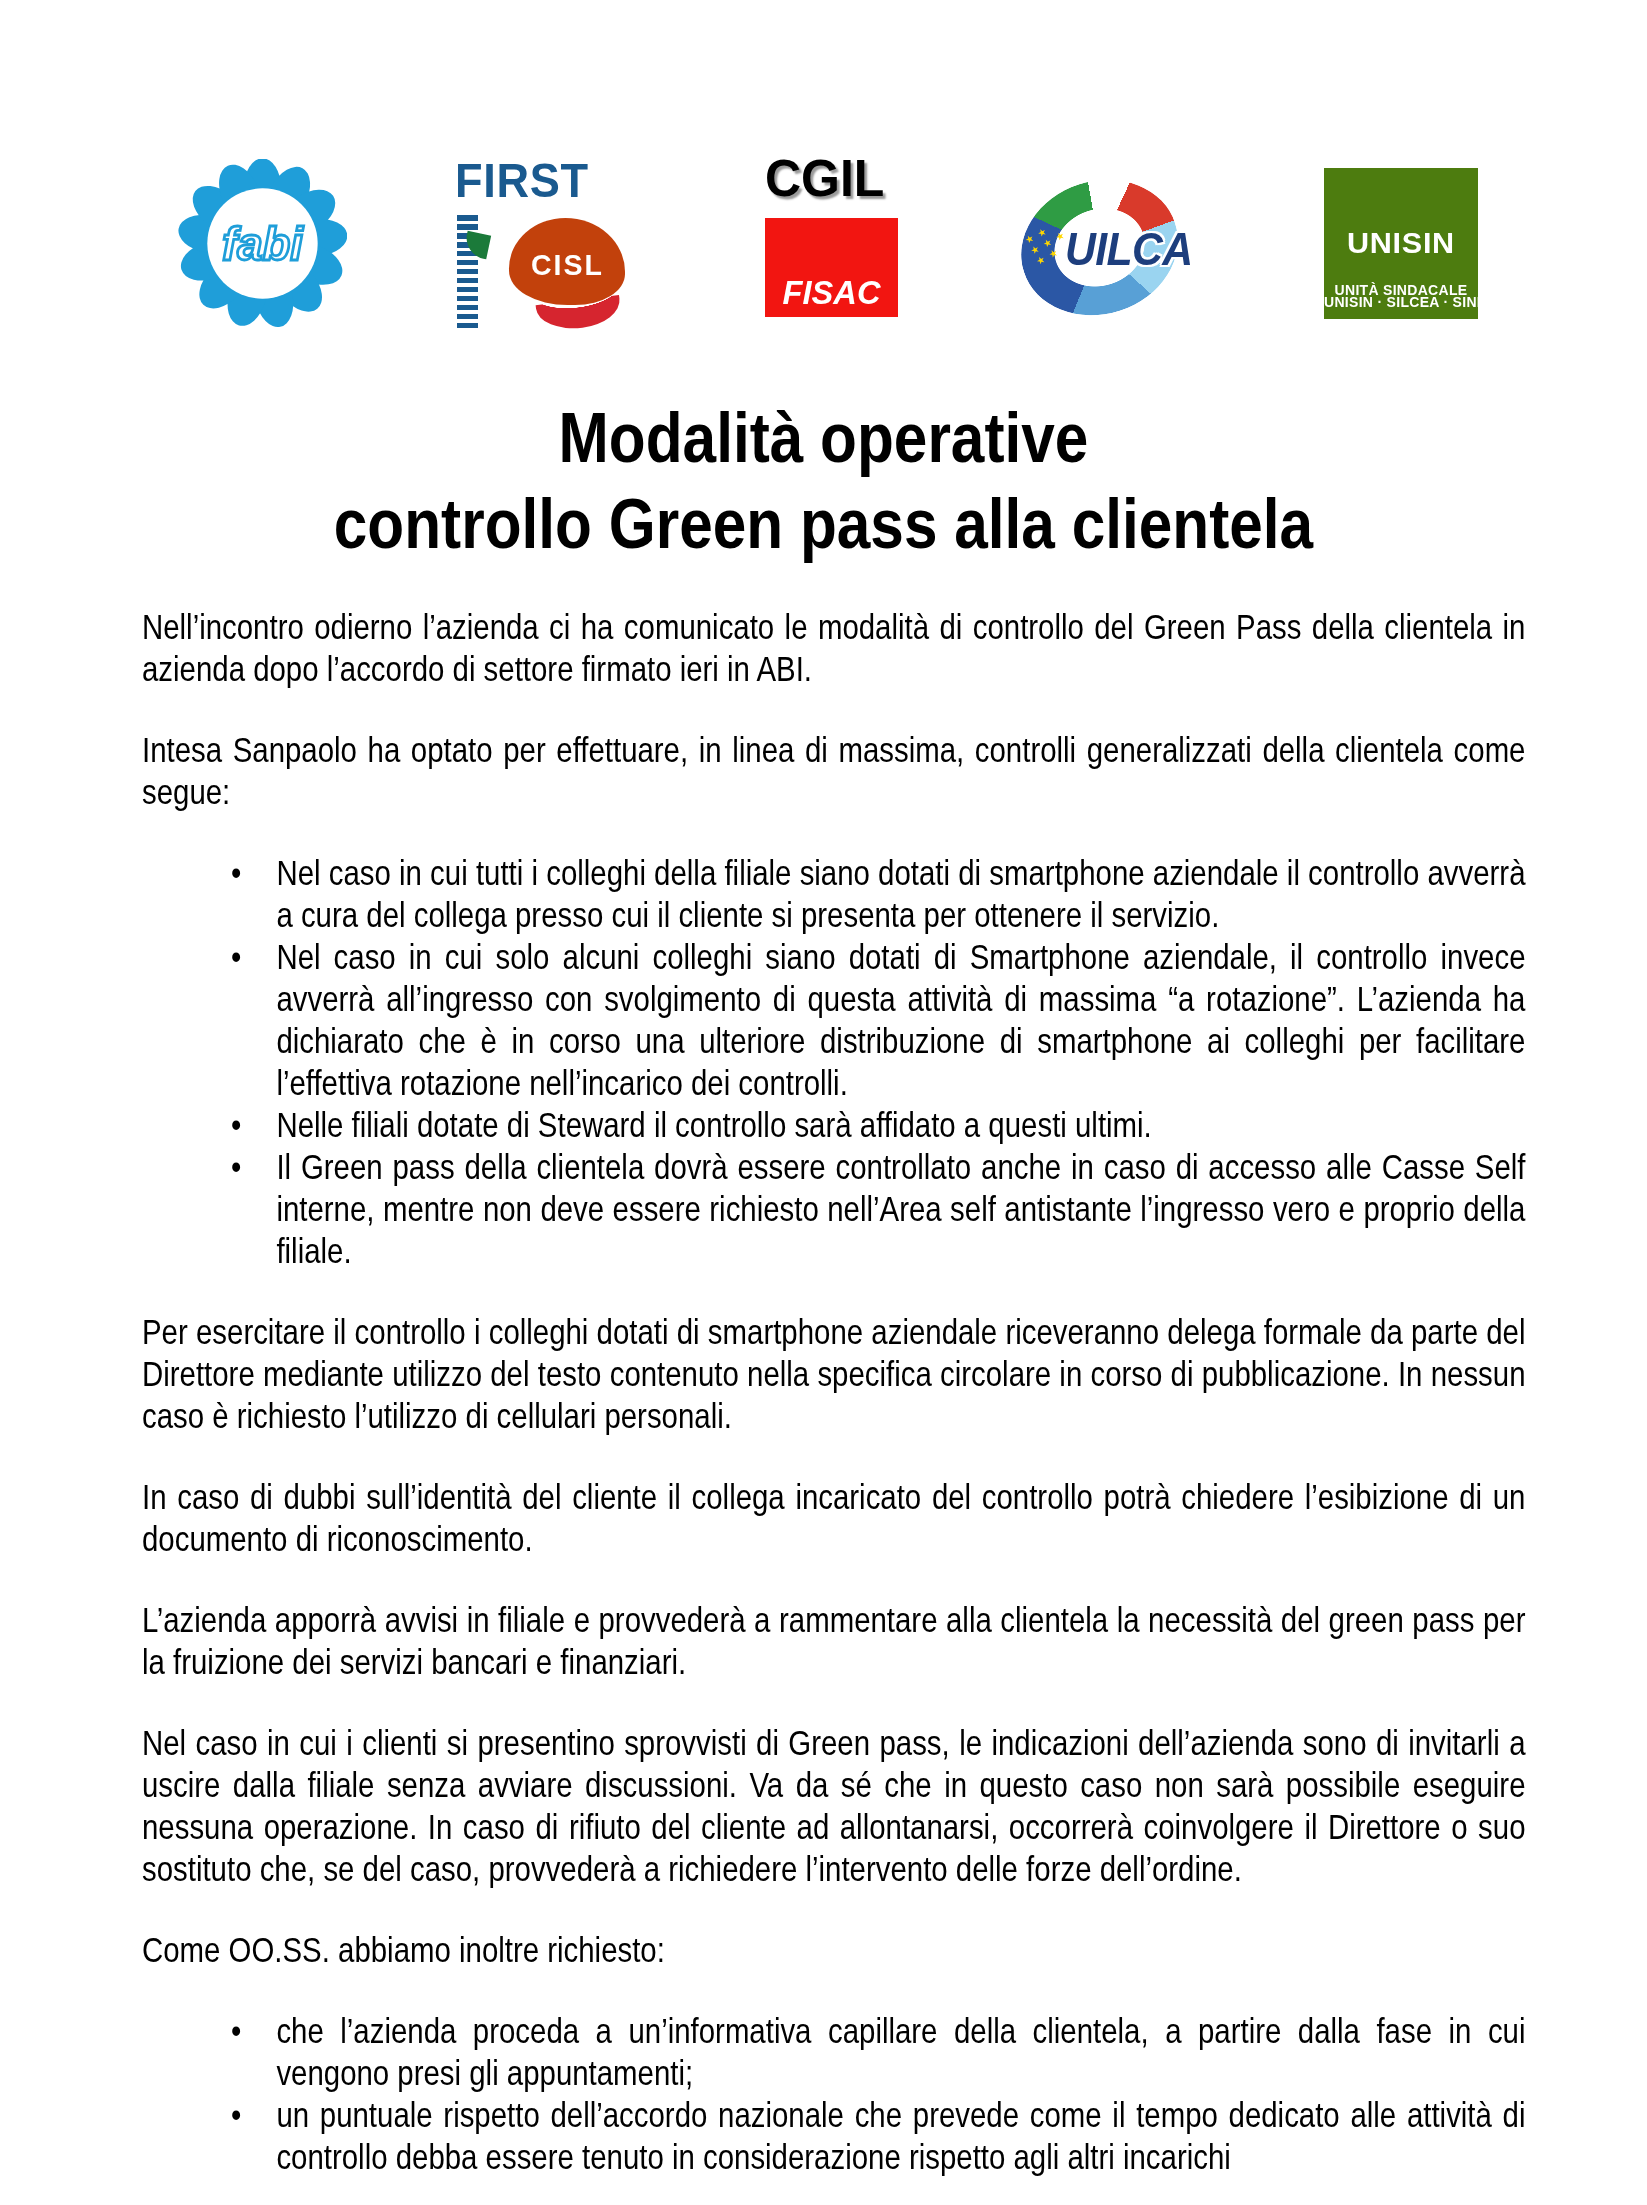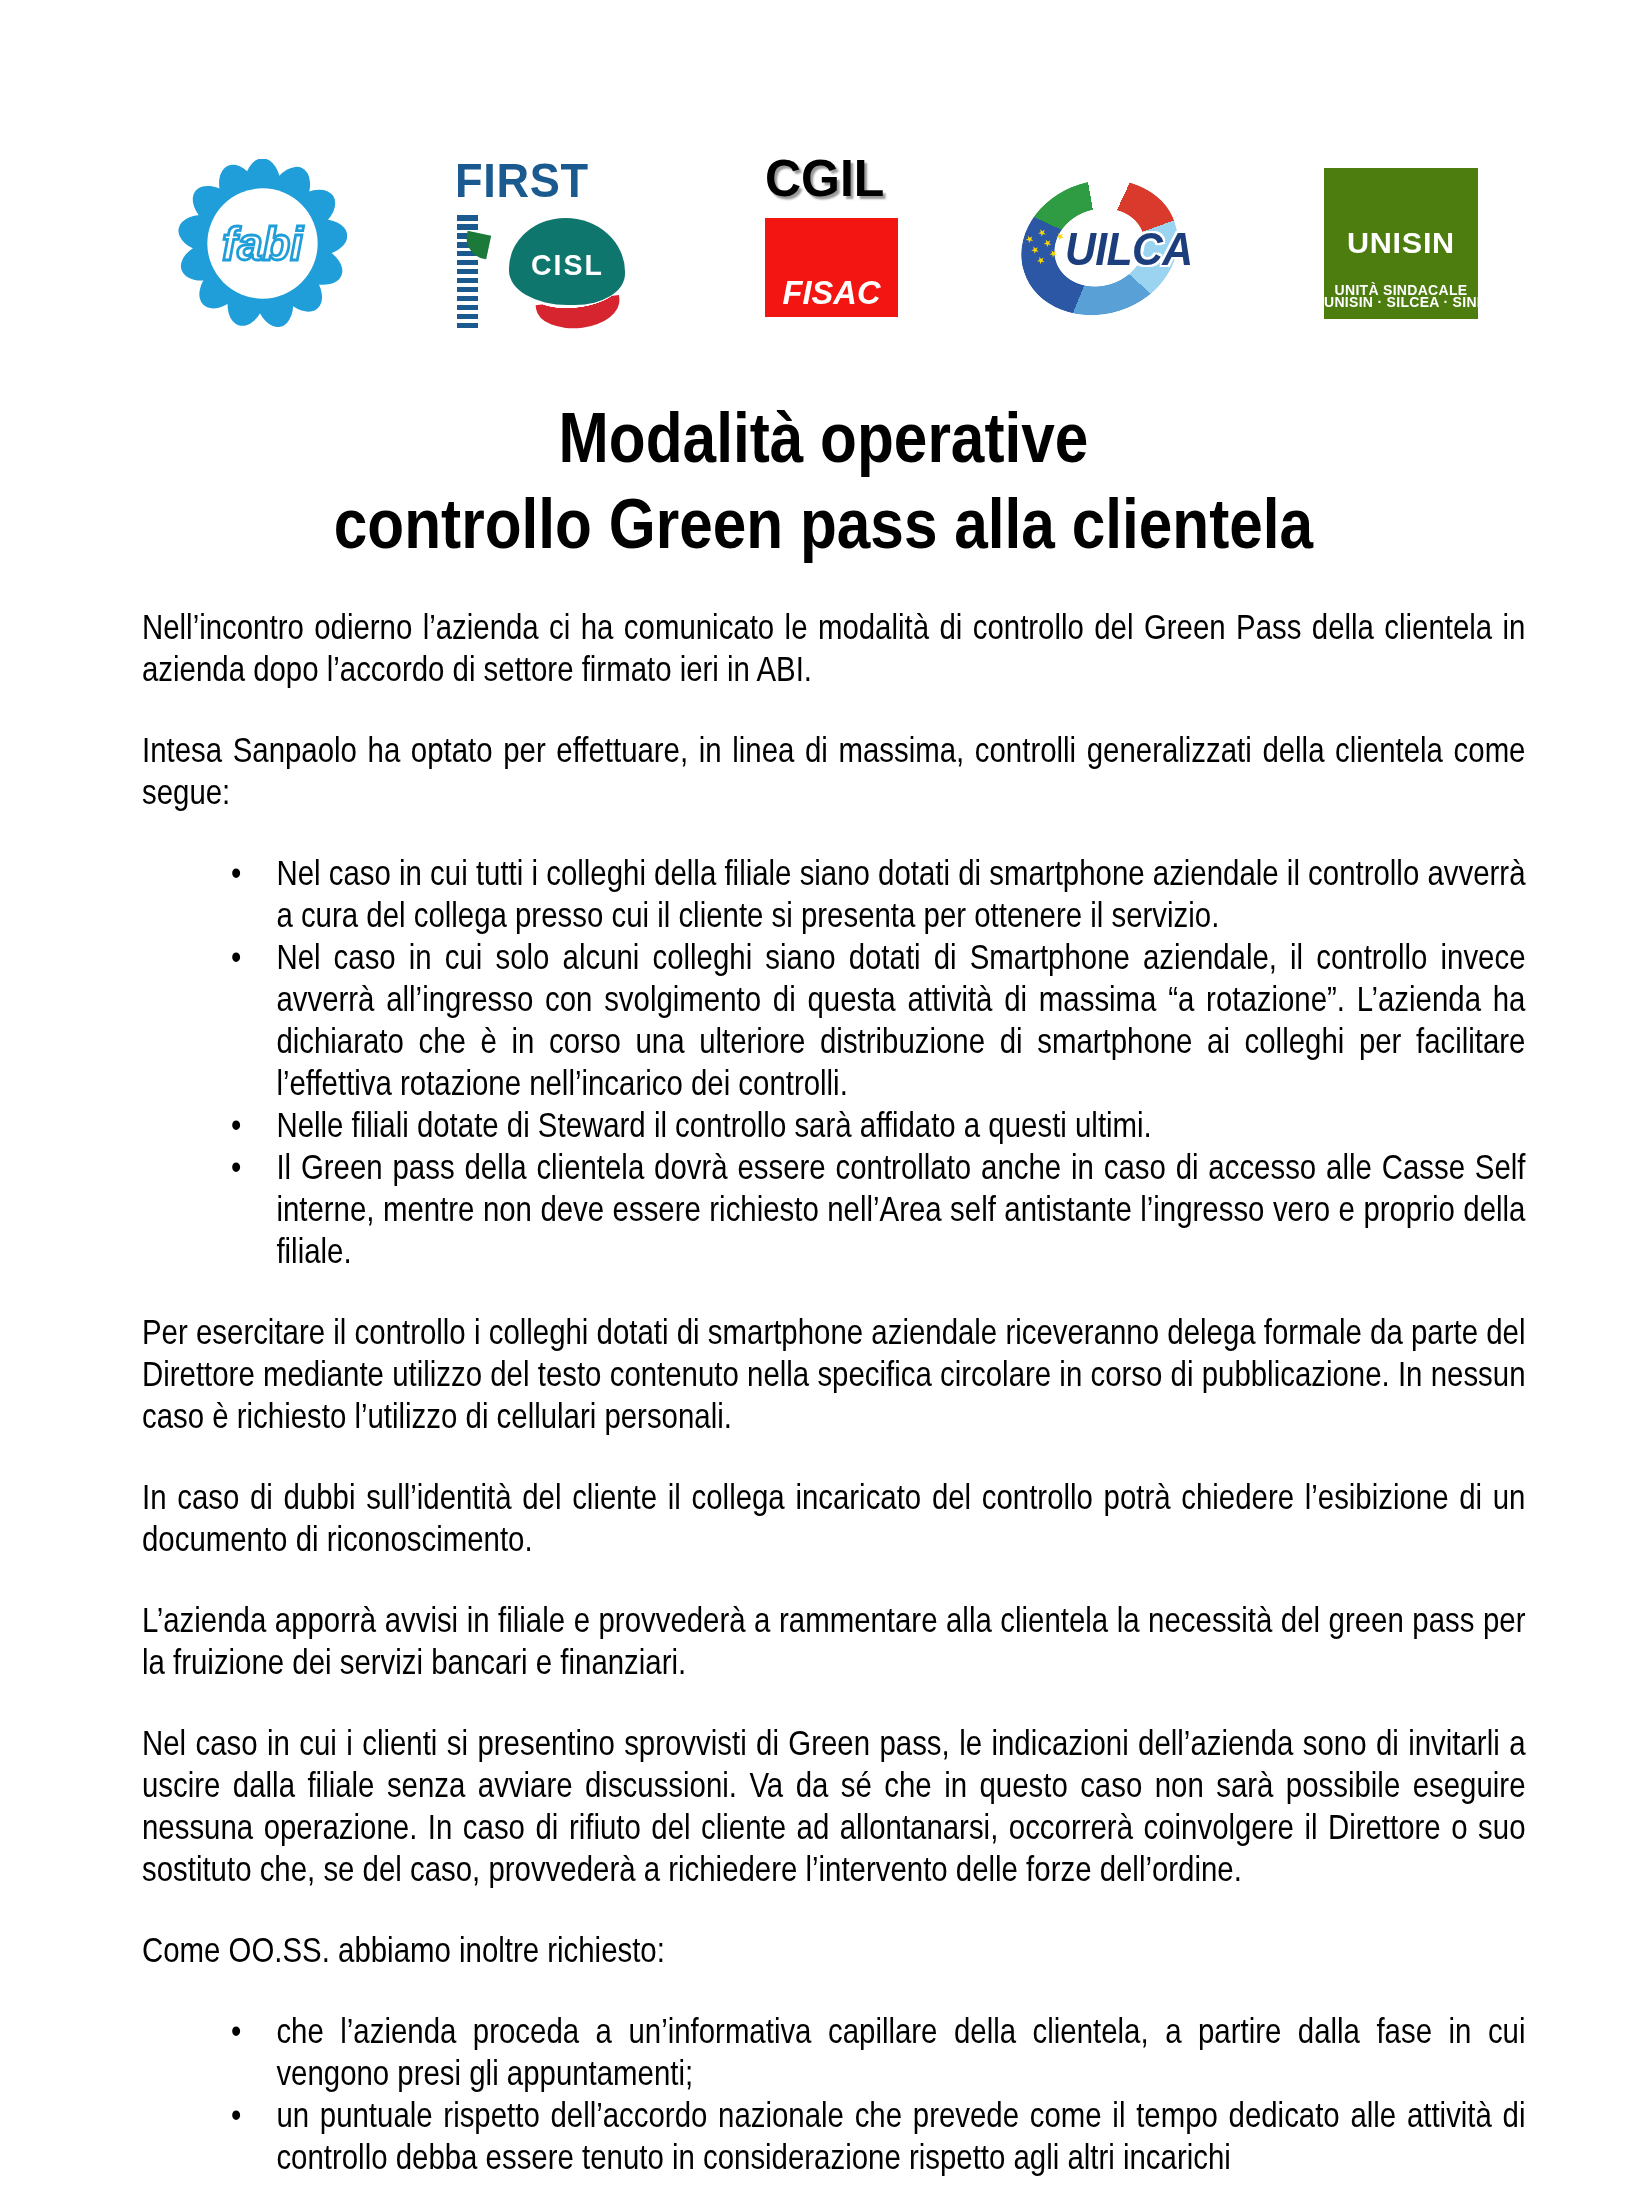--- a/index.html
+++ b/index.html
@@ -32,21 +32,21 @@
     white-space: nowrap;
   }
   .first-dashes {
     position: absolute; left: 1.4px; top: 59px;
     width: 21px; height: 115px;
     background: repeating-linear-gradient(180deg, #1A5A8F 0 5.5px, #ffffff 5.5px 9px);
   }
   .cisl-blob {
     position: absolute; left: 54px; top: 62px;
     width: 116px; height: 87px;
-    background: #0f766e;
+    background: #c2410c;
     border-radius: 52% 55% 46% 54% / 62% 66% 38% 42%;
     display: flex; align-items: center; justify-content: center;
   }
   .cisl-word {
     color: #fff; font-weight: bold; font-size: 30px; letter-spacing: 2.1px;
     transform: scaleX(0.95); margin-top: 7px;
   }
   .cisl-tail {
     position: absolute; left: 9.7px; top: 77px;
     width: 23.5px; height: 23.5px; background: #1B7A3A;

